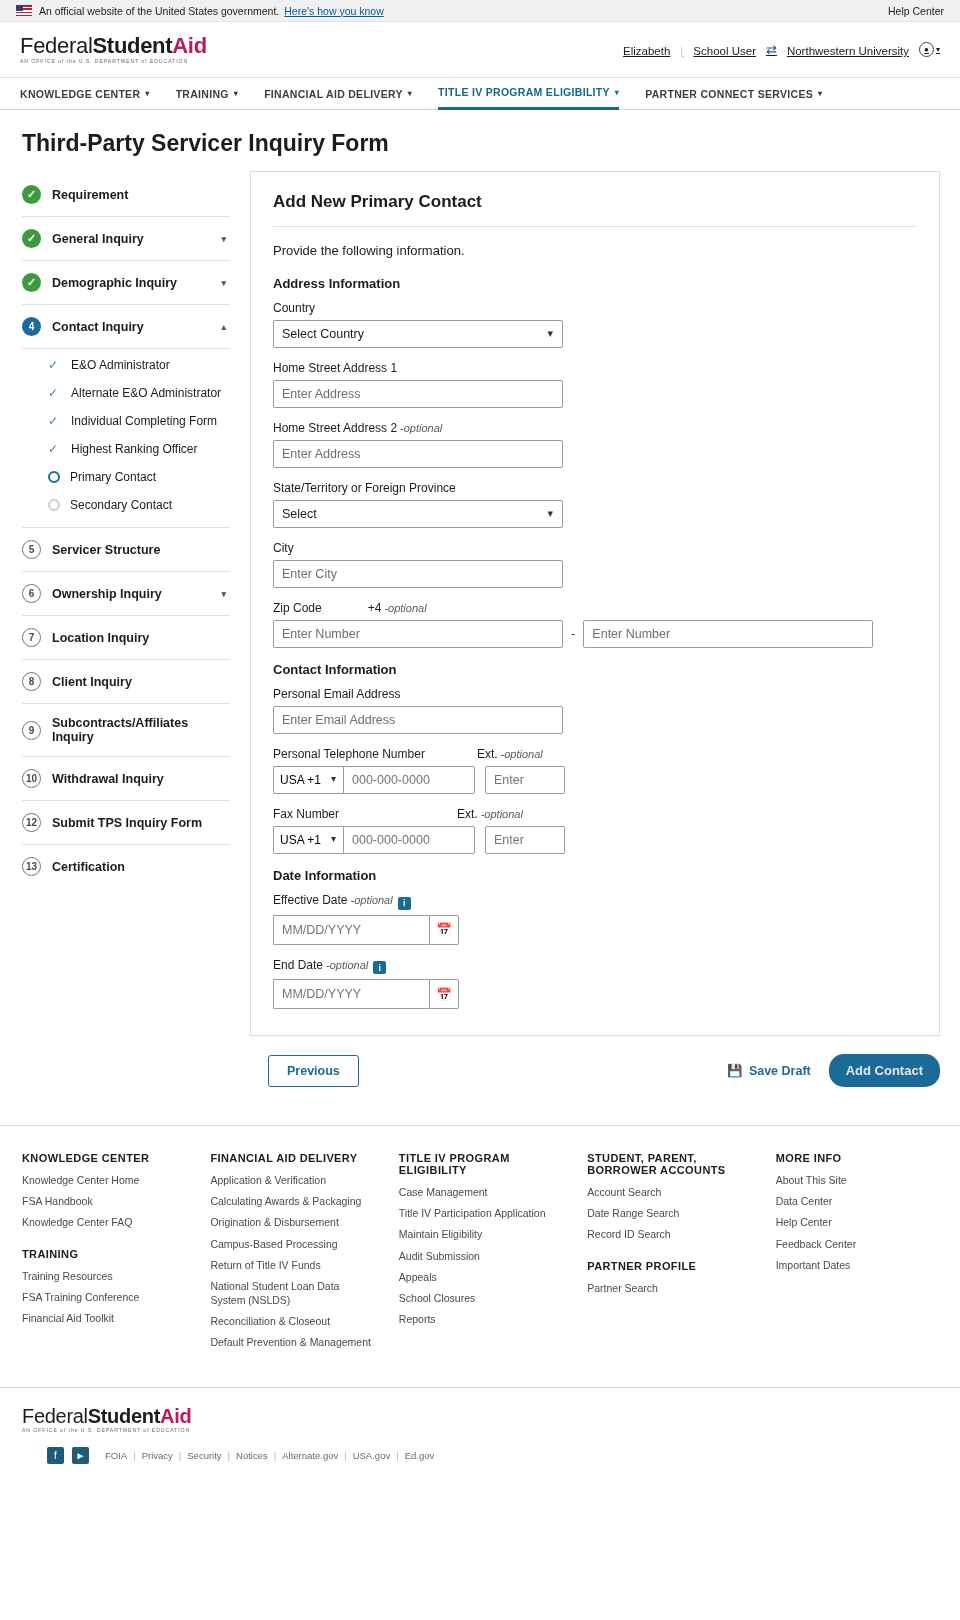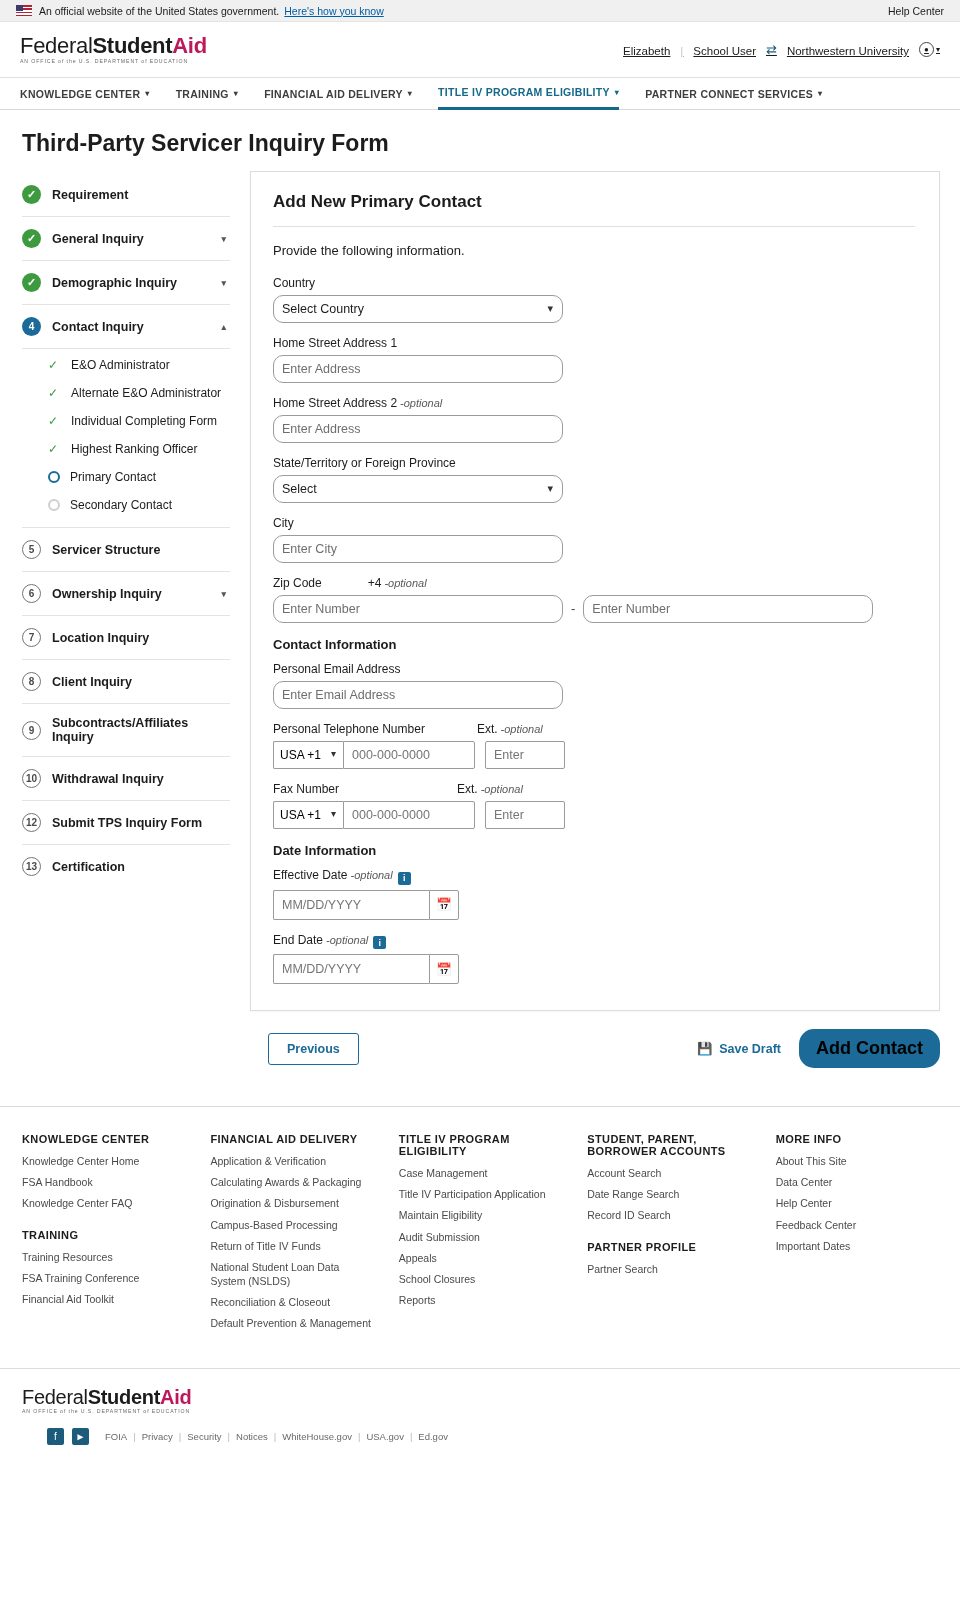--- a/index.html
+++ b/index.html
@@ -133,21 +133,21 @@
   .card-title { font-size:17px; font-weight:700; padding-bottom:14px; border-bottom:1px solid #e0e0e0; }
   .card-sub { font-size:13px; margin:16px 0 18px 0; }
   .section-head { font-size:13px; font-weight:700; margin:14px 0 10px 0; }
 
   .field { margin-bottom:13px; }
   .flabel { font-size:12px; margin-bottom:5px; display:block; color:#1c1c1c; }
   .optional { font-style:italic; color:#5a5a5a; font-size:11px; margin-left:3px;}
   input.ctl, select.ctl {
     width:290px; height:28px;
     border:1px solid #9b9b9b;
-    border-radius:10px;
+    border-radius:2px;
     padding:0 8px;
     font-size:12.5px;
     font-family:"Liberation Sans", sans-serif;
     color:#1c1c1c;
     background:#fff;
   }
   input.ctl::placeholder { color:#6e6e6e; }
   select.ctl { appearance:none; -webkit-appearance:none; background-image:none; padding-right:24px;}
   .sel-wrap { position:relative; width:290px; }
   .sel-wrap:after {
@@ -188,21 +188,21 @@
     padding:18px 20px 24px 268px;
   }
   .btn-prev {
     border:1.6px solid #1b6a97; color:#1b6a97; background:#fff;
     font-weight:700; font-size:12.5px; padding:8px 18px; border-radius:3px; cursor:pointer;
     font-family:"Liberation Sans", sans-serif;
   }
   .right-actions { margin-left:auto; display:flex; align-items:center; gap:18px; }
   .save-draft { color:#1b6a97; font-weight:700; font-size:12.5px; display:flex; align-items:center; gap:6px; cursor:pointer;}
   .btn-add {
-    background:#1b6a97; color:#000000; border:none; font-weight:700; font-size:18px;
+    background:#1b6a97; color:#e5e5e5; border:none; font-weight:700; font-size:13px;
     padding:9px 17px; border-radius:15px; cursor:pointer; font-family:"Liberation Sans", sans-serif;
   }
 
   
   .footer-top { border-top:1px solid #dcdcdc; margin-top:14px; padding:26px 22px 30px 22px; display:flex; gap:26px;}
   .fcol { flex:1; }
   .fhead { font-size:11px; font-weight:700; letter-spacing:0.4px; color:#1c1c1c; margin-bottom:9px; text-transform:uppercase;}
   .fhead.mt { margin-top:18px; }
   .flink { font-size:10.5px; color:#4a4a4a; margin-bottom:7px; line-height:1.35; cursor:pointer;}
   .footer-bottom { border-top:1px solid #dcdcdc; padding:18px 22px 26px 22px;}
@@ -359,20 +359,21 @@
         <span class="badge pending">13</span>
         <span>Certification</span>
       </div>
     </div>
 
     <div class="content">
       <div class="card">
         <div class="card-title">Add New Primary Contact</div>
         <div class="card-sub">Provide the following information.</div>
 
+        <div class="section-head">Address Information</div>
 
         <div class="field">
           <label class="flabel">Country</label>
           <div class="sel-wrap">
             <select class="ctl">
               <option>Select Country</option>
             </select>
           </div>
         </div>
 
@@ -566,21 +567,21 @@
       <span class="sicon s-yt">►</span>
       <div class="legal">
         <span>FOIA</span>
           <span class="sep">|</span>
         <span>Privacy</span>
           <span class="sep">|</span>
         <span>Security</span>
           <span class="sep">|</span>
         <span>Notices</span>
           <span class="sep">|</span>
-        <span>WhiteHouse.gov</span>
+        <span>Alternate.gov</span>
           <span class="sep">|</span>
         <span>USA.gov</span>
           <span class="sep">|</span>
         <span>Ed.gov</span>
       </div>
     </div>
   </div>
 
 </div>
 

